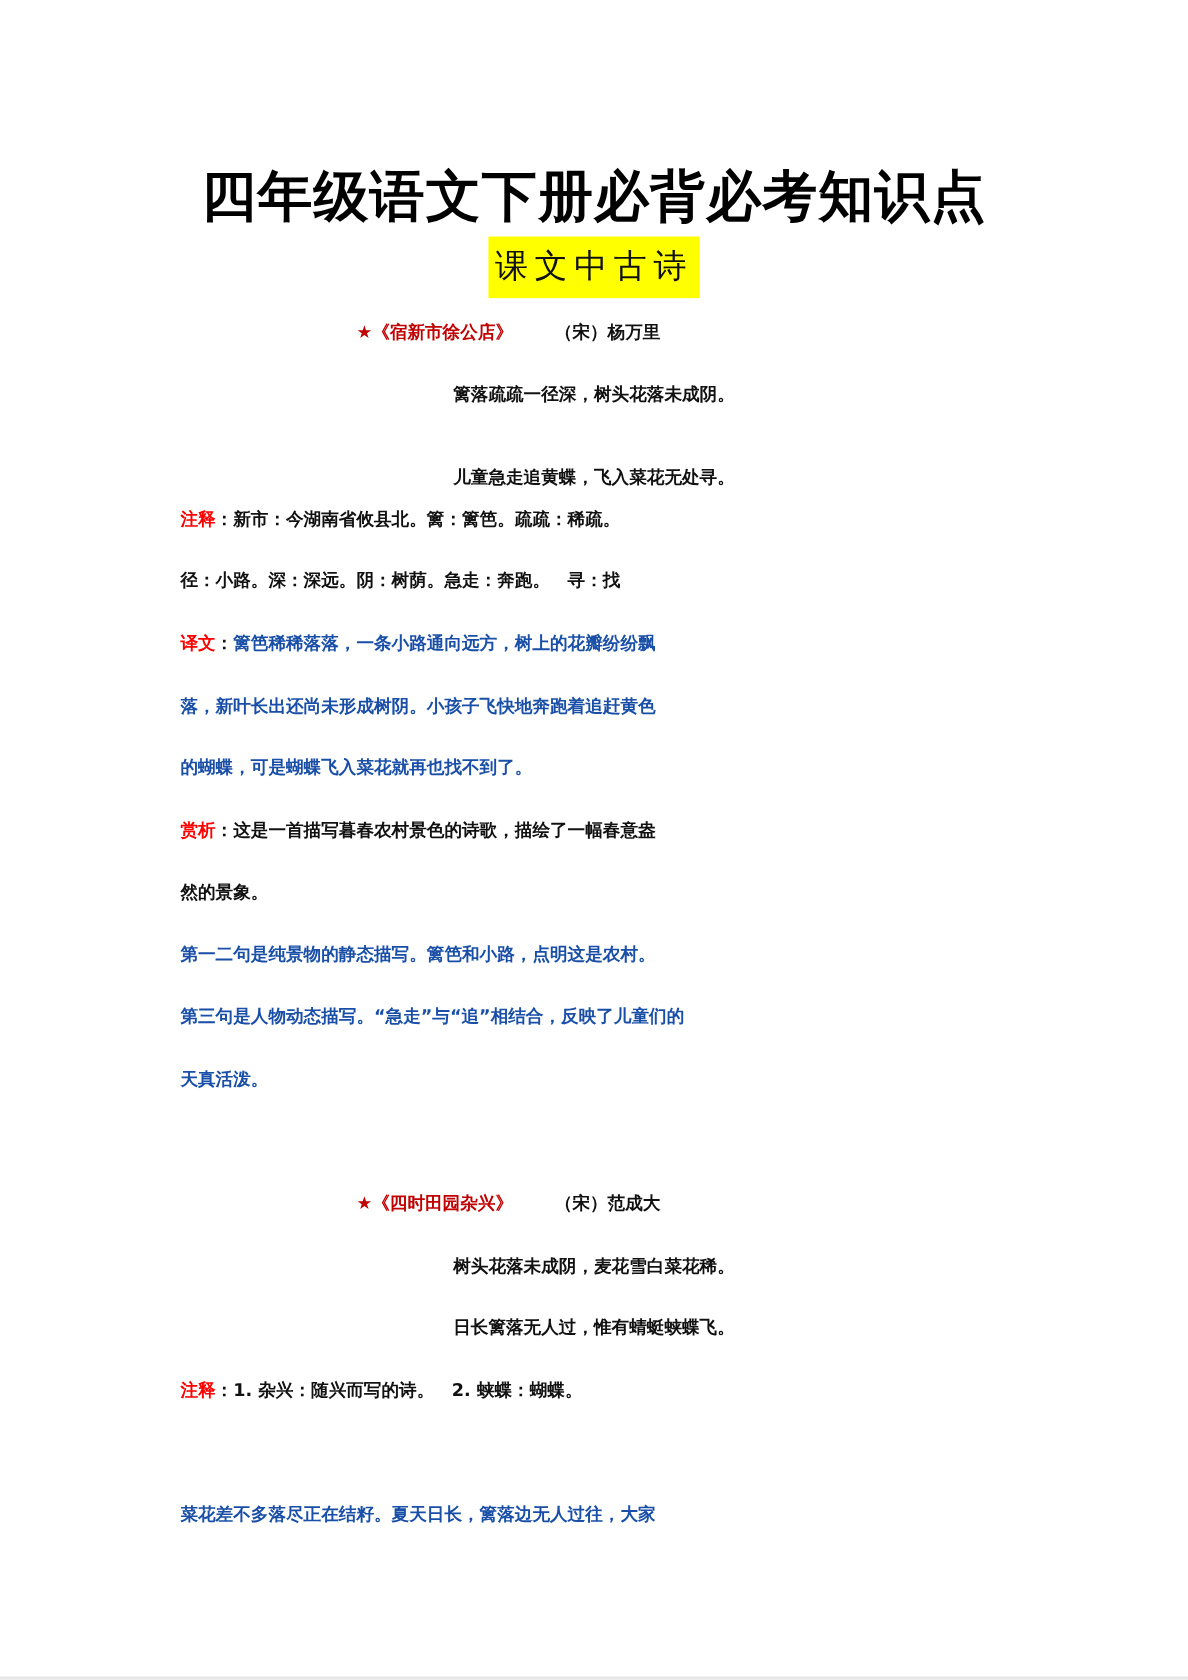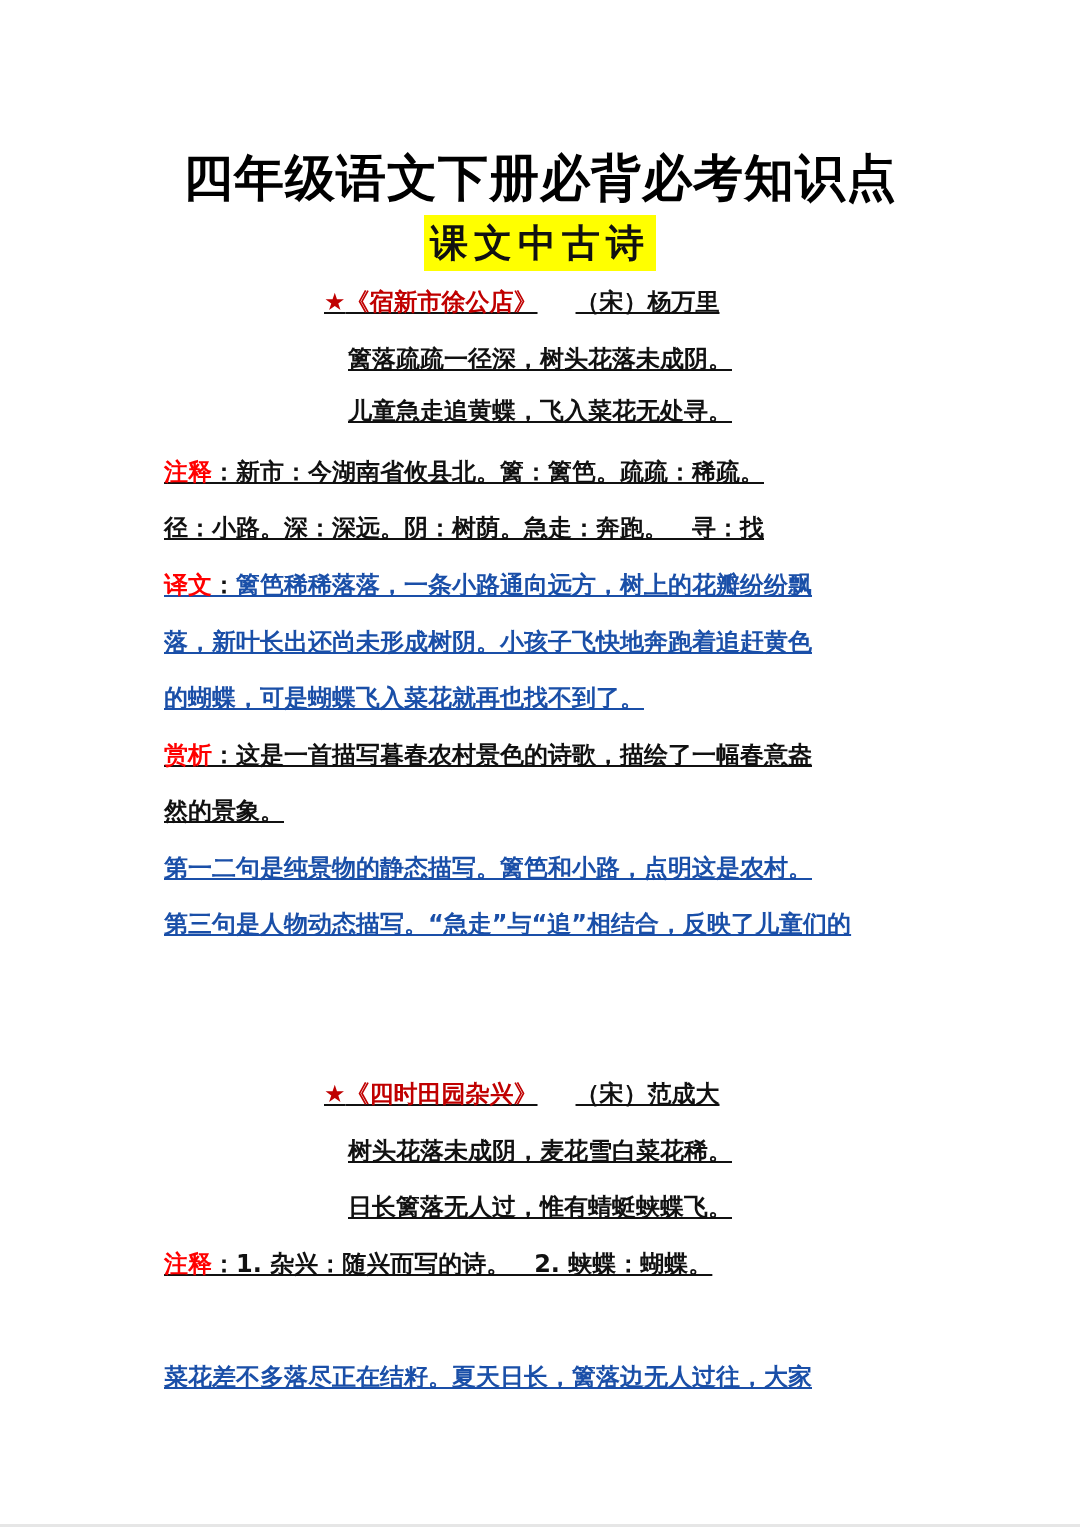--- a/index.html
+++ b/index.html
@@ -10,23 +10,23 @@
   }
   .page { position: absolute; left: 0; top: 0; width: 1080px; height: 1524px; background: #fff; }
   .bottom-line { position: absolute; left: 0; top: 1524px; width: 1080px; height: 3px; background: #e6e6e6; }
   .title {
     position: absolute; left: 0; top: 145px; width: 1080px; text-align: center;
     font-size: 50px; font-weight: bold; letter-spacing: 1px; color: #000;
   }
   .subtitle-wrap { position: absolute; left: 0; top: 215px; width: 1080px; text-align: center; }
   .subtitle {
     display: inline-block; background: #ffff00; padding: 2px 6px; height: 52px; line-height: 52px;
-    font-size: 38px; font-weight: bold; letter-spacing: 6px; color: #111;
+    font-size: 30px; font-weight: normal; letter-spacing: 6px; color: #111;
   }
-  .line { position: absolute; left: 0; width: 1080px; font-size: 24px; font-weight: bold; line-height: 36px; white-space: nowrap; text-decoration: underline; }
+  .line { position: absolute; left: 0; width: 1080px; font-size: 16px; font-weight: bold; line-height: 36px; white-space: nowrap; }
   .center { text-align: center; }
   .left { left: 164px; width: 760px; }
   .poem-head { text-align: left; }
   .star, .ptitle { color: #c00000; }
   .author { color: #111; }
   .label { color: #ff0000; }
   .colon { color: #111; }
   .black { color: #111; }
   .blue { color: #1a4fa8; }
 </style>
@@ -38,39 +38,40 @@
   <div class="title">四年级语文下册必背必考知识点</div>
 
   <div class="subtitle-wrap">
     <span class="subtitle">课文中古诗</span>
   </div>
 
   <div class="line poem-head" style="top:284px; left:324px; width:600px;">
     <span class="star">★</span><span class="ptitle">《宿新市徐公店》</span><span style="display:inline-block;width:38px;"></span><span class="author">（宋）杨万里</span>
   </div>
   <div class="line center" style="top:341px;">篱落疏疏一径深，树头花落未成阴。</div>
-  <div class="line center" style="top:393px;">儿童急走追黄蝶，飞入菜花无处寻。</div>
+  <div class="line center" style="top:416px;">儿童急走追黄蝶，飞入菜花无处寻。</div>
 
   <div class="line left black" style="top:510px;">径：小路。深：深远。阴：树荫。急走：奔跑。　寻：找</div>
   <div class="line left black" style="top:454px;">
     <span class="label">注释</span><span class="colon">：</span><span>新市：今湖南省攸县北。篱：篱笆。疏疏：稀疏。</span>
   </div>
 
   <div class="line left blue" style="top:567px;">
     <span class="label">译文</span><span class="colon">：</span><span>篱笆稀稀落落，一条小路通向远方，树上的花瓣纷纷飘</span>
   </div>
   <div class="line left blue" style="top:624px;">落，新叶长出还尚未形成树阴。小孩子飞快地奔跑着追赶黄色</div>
   <div class="line left black" style="top:737px;">
     <span class="label">赏析</span><span class="colon">：</span><span>这是一首描写暮春农村景色的诗歌，描绘了一幅春意盎</span>
   </div>
 
   <div class="line left blue" style="top:680px;">的蝴蝶，可是蝴蝶飞入菜花就再也找不到了。</div>
   <div class="line left black" style="top:793px;">然的景象。</div>
   <div class="line left blue" style="top:906px;">第三句是人物动态描写。“急走”与“追”相结合，反映了儿童们的</div>
   <div class="line left blue" style="top:850px;">第一二句是纯景物的静态描写。篱笆和小路，点明这是农村。</div>
+  <div class="line left blue" style="top:963px;">天真活泼。</div>
 
   <div class="line poem-head" style="top:1076px; left:324px; width:600px;">
     <span class="star">★</span><span class="ptitle">《四时田园杂兴》</span><span style="display:inline-block;width:38px;"></span><span class="author">（宋）范成大</span>
   </div>
   <div class="line center" style="top:1133px;">树头花落未成阴，麦花雪白菜花稀。</div>
   <div class="line center" style="top:1189px;">日长篱落无人过，惟有蜻蜓蛱蝶飞。</div>
 
   <div class="line left black" style="top:1246px;">
     <span class="label">注释</span><span class="colon">：</span><span>1. 杂兴：随兴而写的诗。　2. 蛱蝶：蝴蝶。</span>
   </div>

